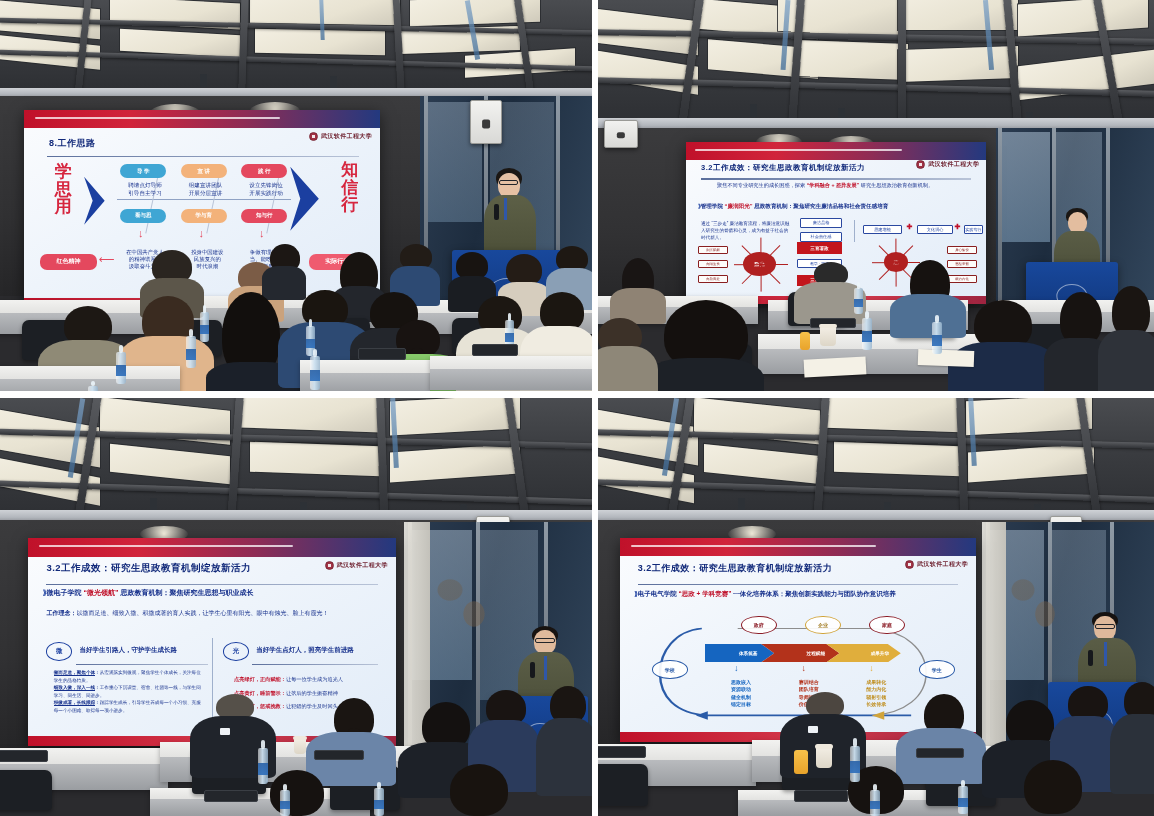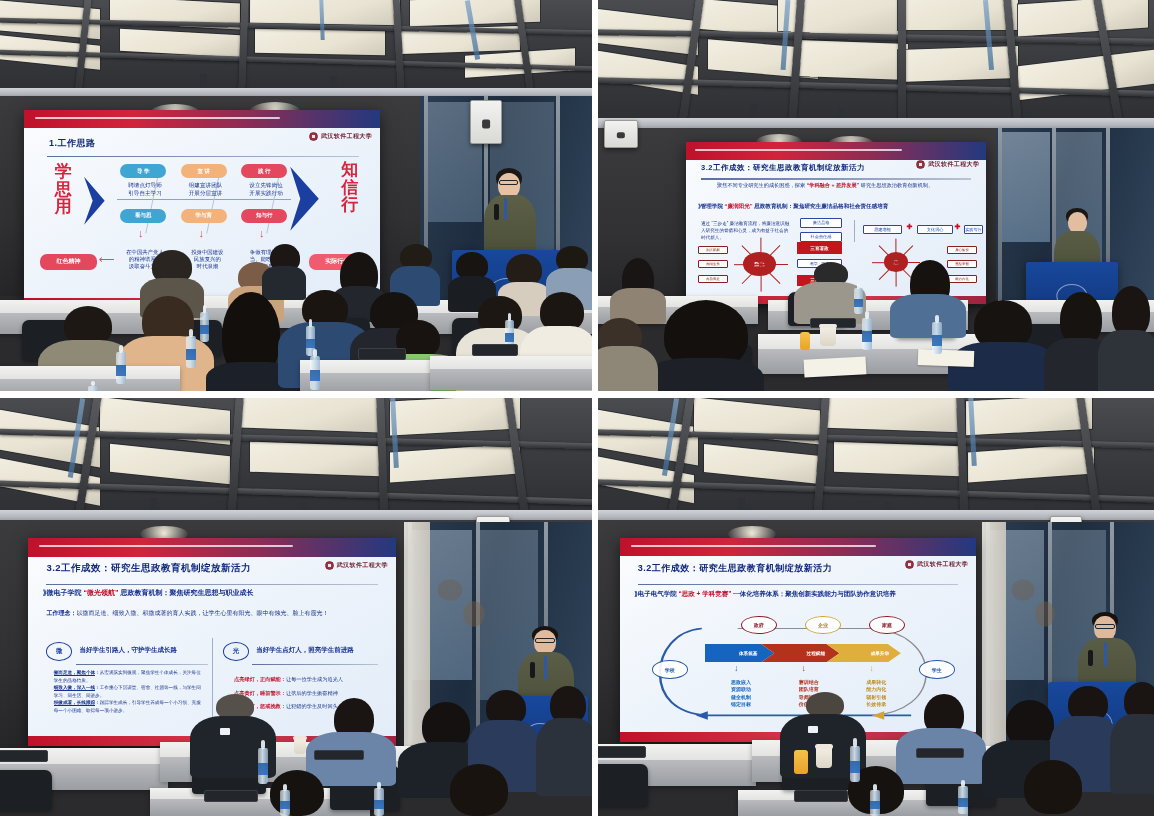--- a/index.html
+++ b/index.html
@@ -353,21 +353,21 @@
 
     <div class="screen-frame" style="left:24px;top:110px;width:356px;height:198px;">
       <div class="slide">
         <div class="slide-topbar"></div>
         <div class="slide-botbar"></div>
         <div class="logo">
           <span class="mark"></span>
           <span class="ltxt">武汉软件工程大学</span>
         </div>
 
-        <div class="slide-title" style="left:7%;top:13.5%;font-size:9px;">1.工作思路</div>
+        <div class="slide-title" style="left:7%;top:13.5%;font-size:9px;">8.工作思路</div>
         <div class="title-rule" style="left:6.5%;right:6%;top:23%;"></div>
 
         <div class="bigchar" style="left:5%;top:27%;width:12%;font-size:17px;letter-spacing:0;">学<br>思<br>用</div>
         <svg style="position:absolute;left:16%;top:33%;width:8%;height:26%;" viewBox="0 0 30 60">
           <path d="M2,2 L26,30 L2,58 L12,30 Z" fill="#1b3fa0"></path>
         </svg>
 
         <div class="spine" style="left:26%;right:25%;top:45%;"></div>
         <div class="rib" style="left:36%;top:30%;height:33%;transform:rotate(12deg);"></div>
         <div class="rib" style="left:53%;top:30%;height:33%;transform:rotate(12deg);"></div>

